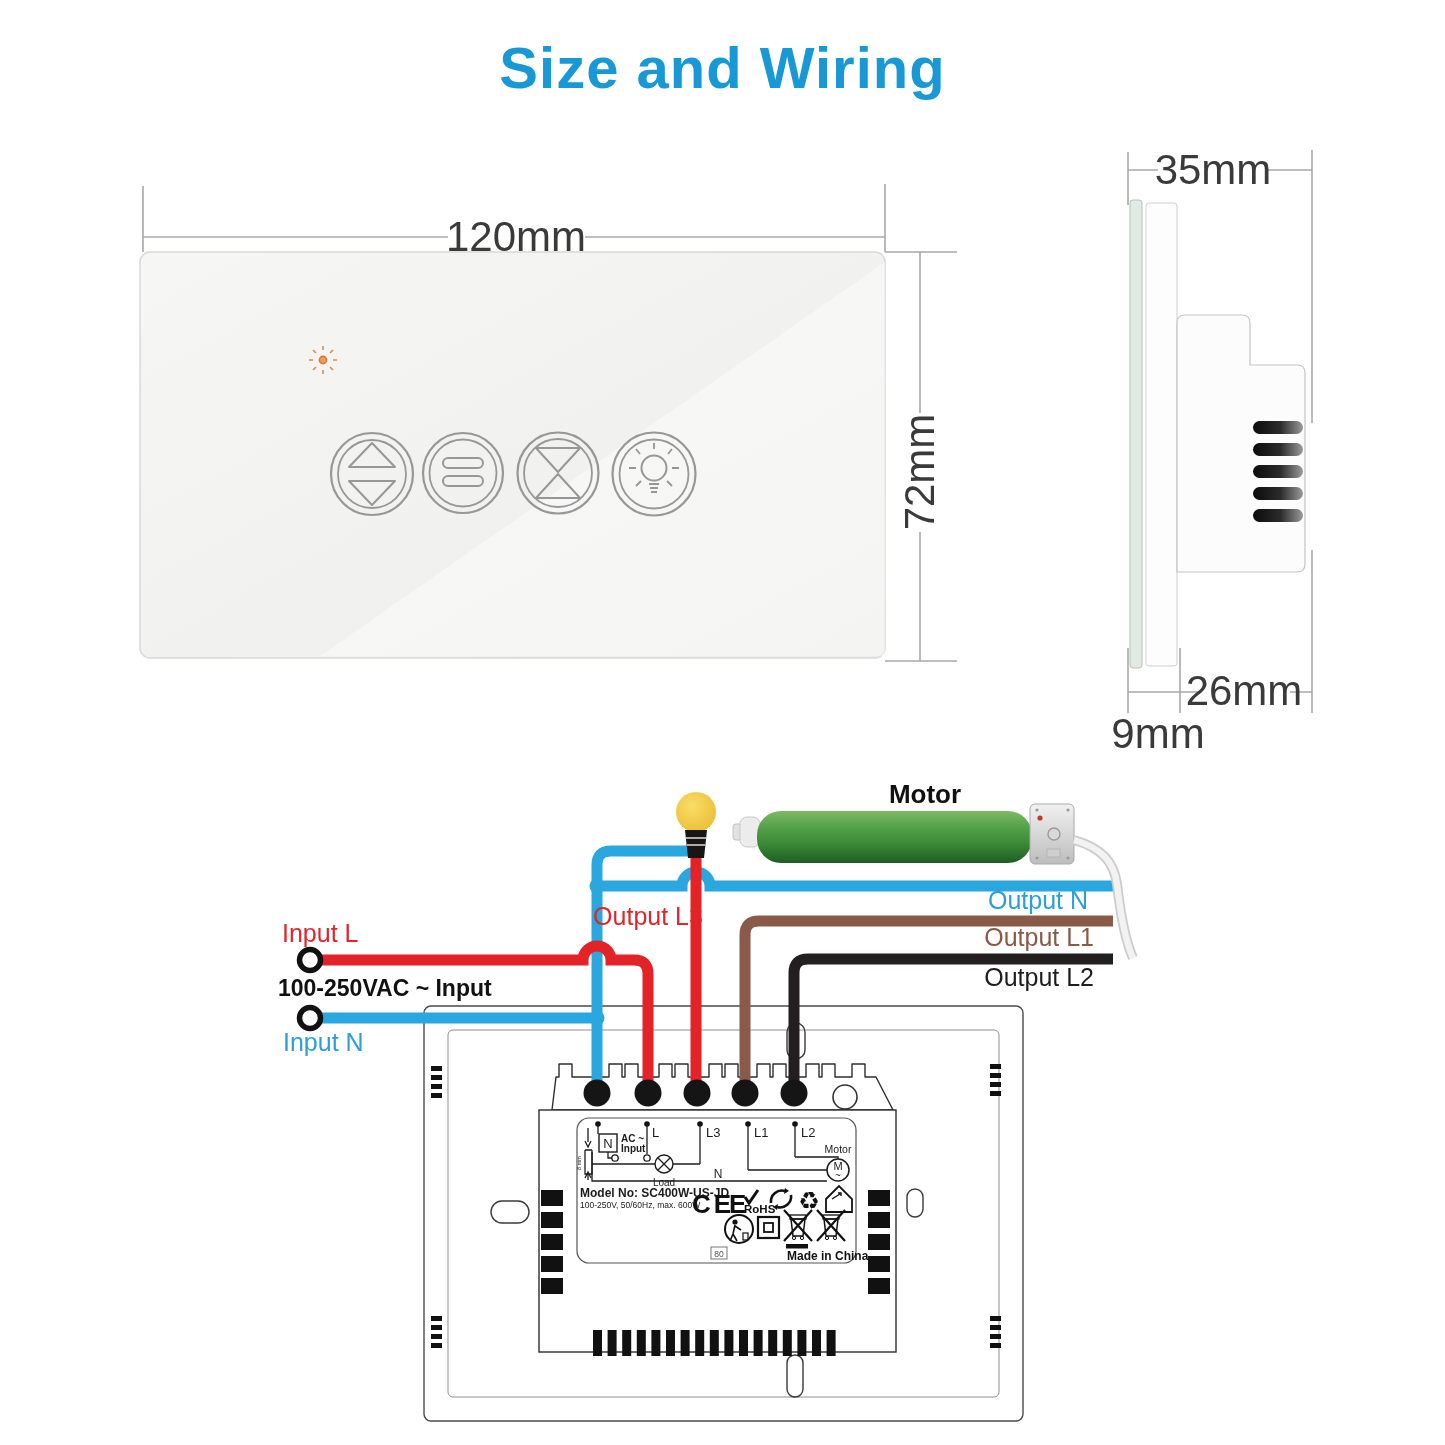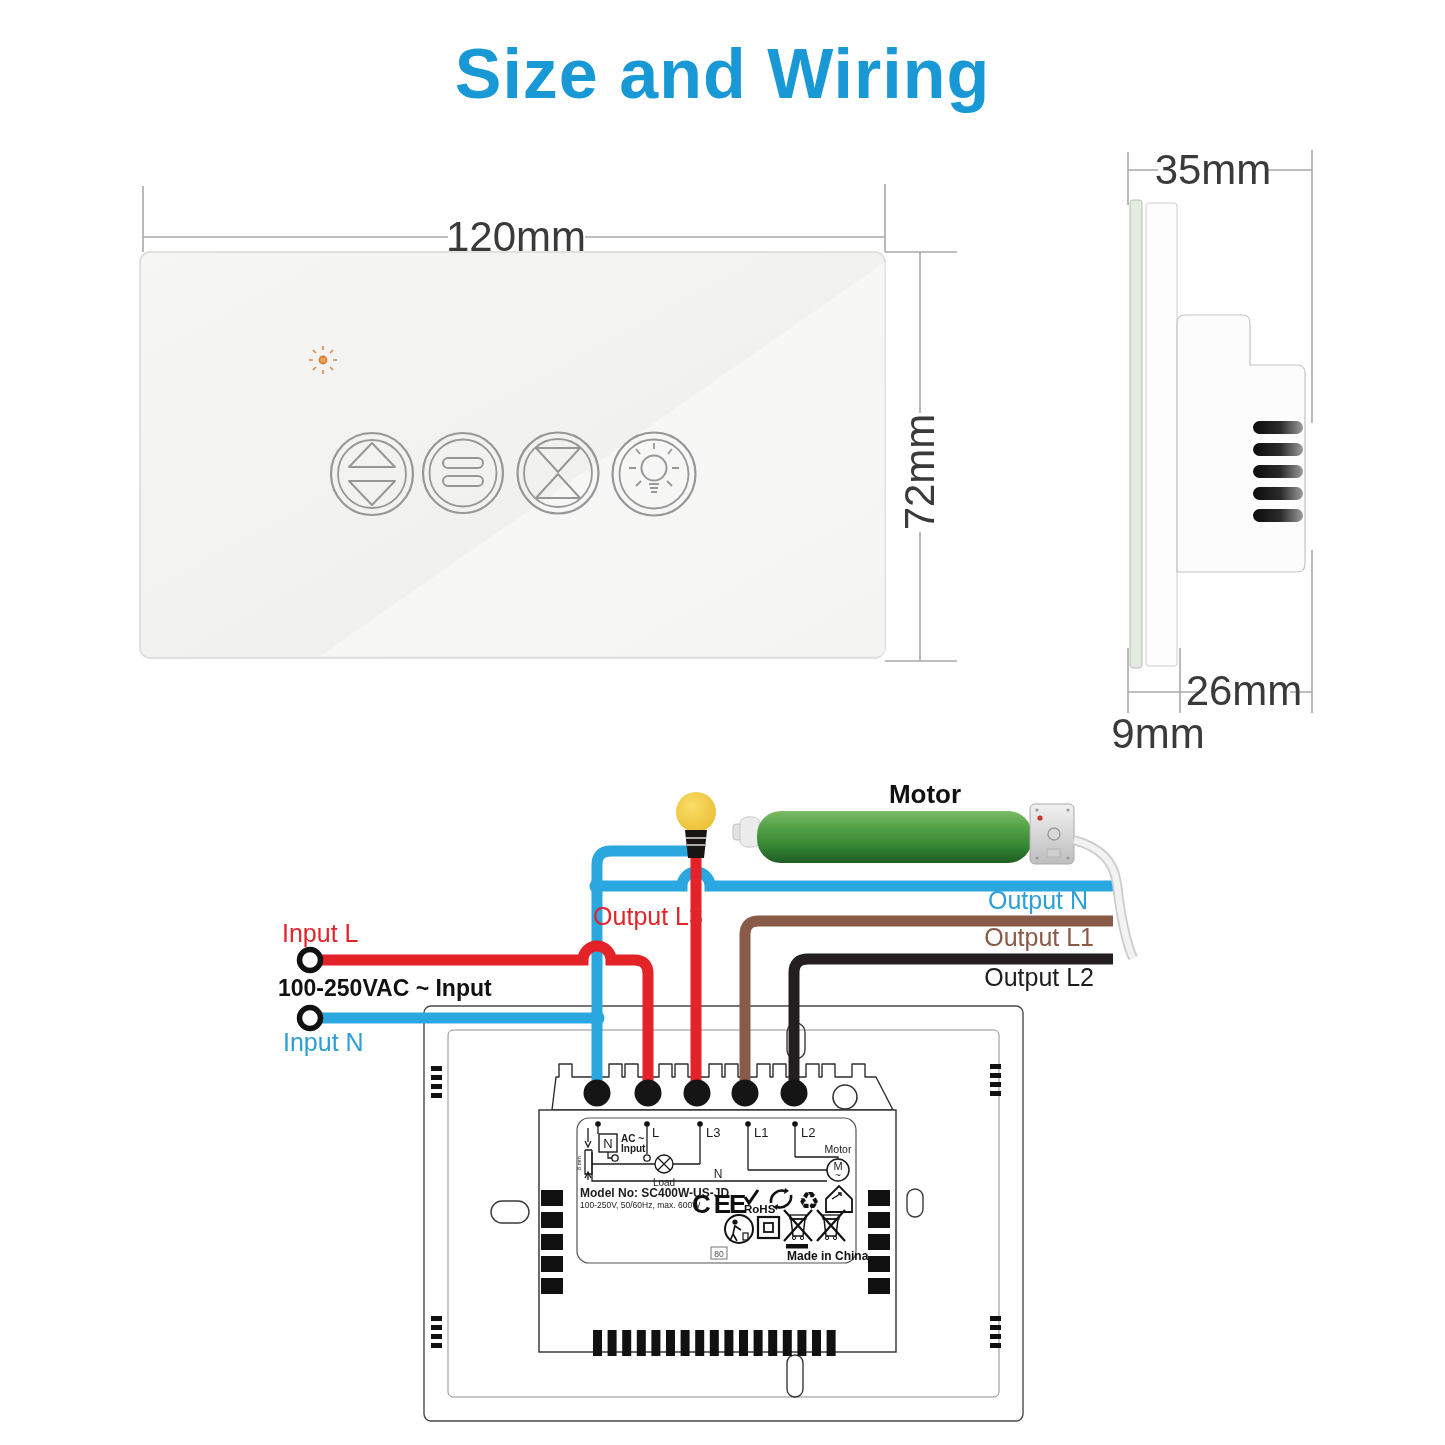--- a/index.html
+++ b/index.html
@@ -6,21 +6,21 @@
   .canvas{
     position:relative;
     width:1445px;height:1445px;
     background:#ffffff;
     font-family:"Liberation Sans","DejaVu Sans",sans-serif;
     overflow:hidden;
   }
   .page-title{
     position:absolute;top:34px;left:0;right:0;
     margin:0;text-align:center;
-    font-size:70px;font-weight:800;letter-spacing:1px;
+    font-size:58px;font-weight:800;letter-spacing:1px;
     color:#1899d6;
     font-family:"Liberation Sans","DejaVu Sans",sans-serif;
   }
   svg{position:absolute;top:0;left:0;}
   svg text{font-family:"Liberation Sans","DejaVu Sans",sans-serif;}
   .dim-text{fill:#3a3a3a;font-size:42px;}
   .dim-line{stroke:#a9a9a9;stroke-width:1.6;fill:none;}
   .io-label{font-size:25px;}
   .schem{stroke:#1c1c1c;fill:none;stroke-width:1.3;}
   .schem-text{fill:#1c1c1c;}

